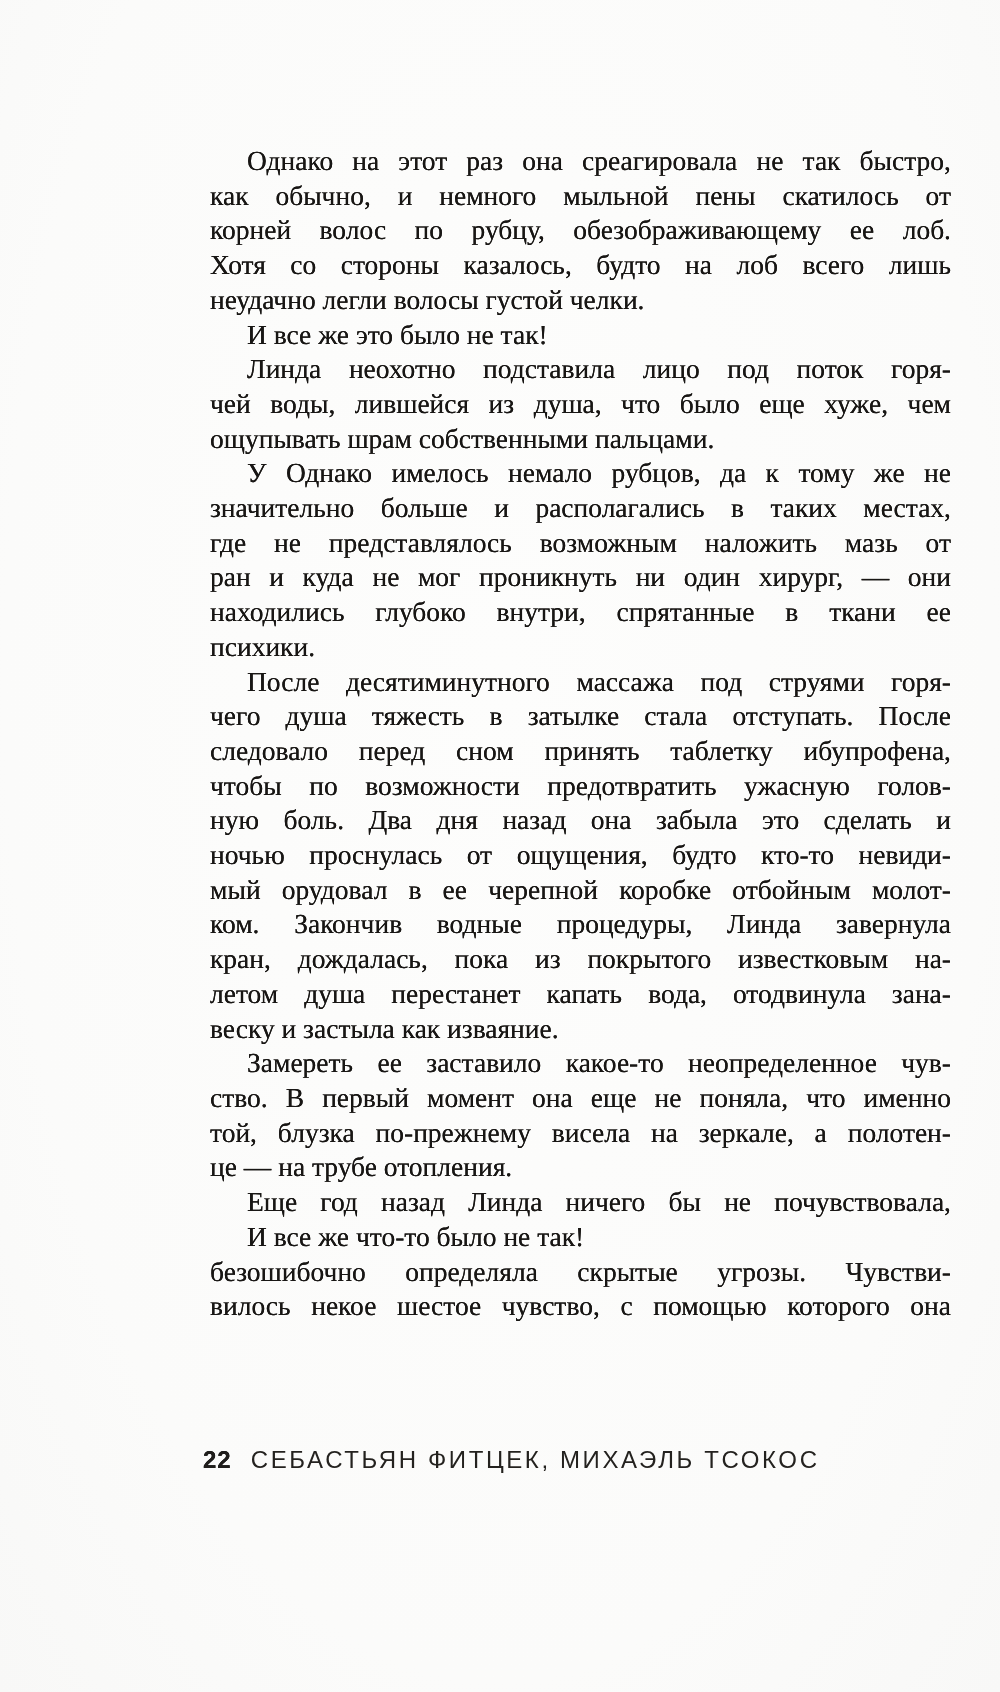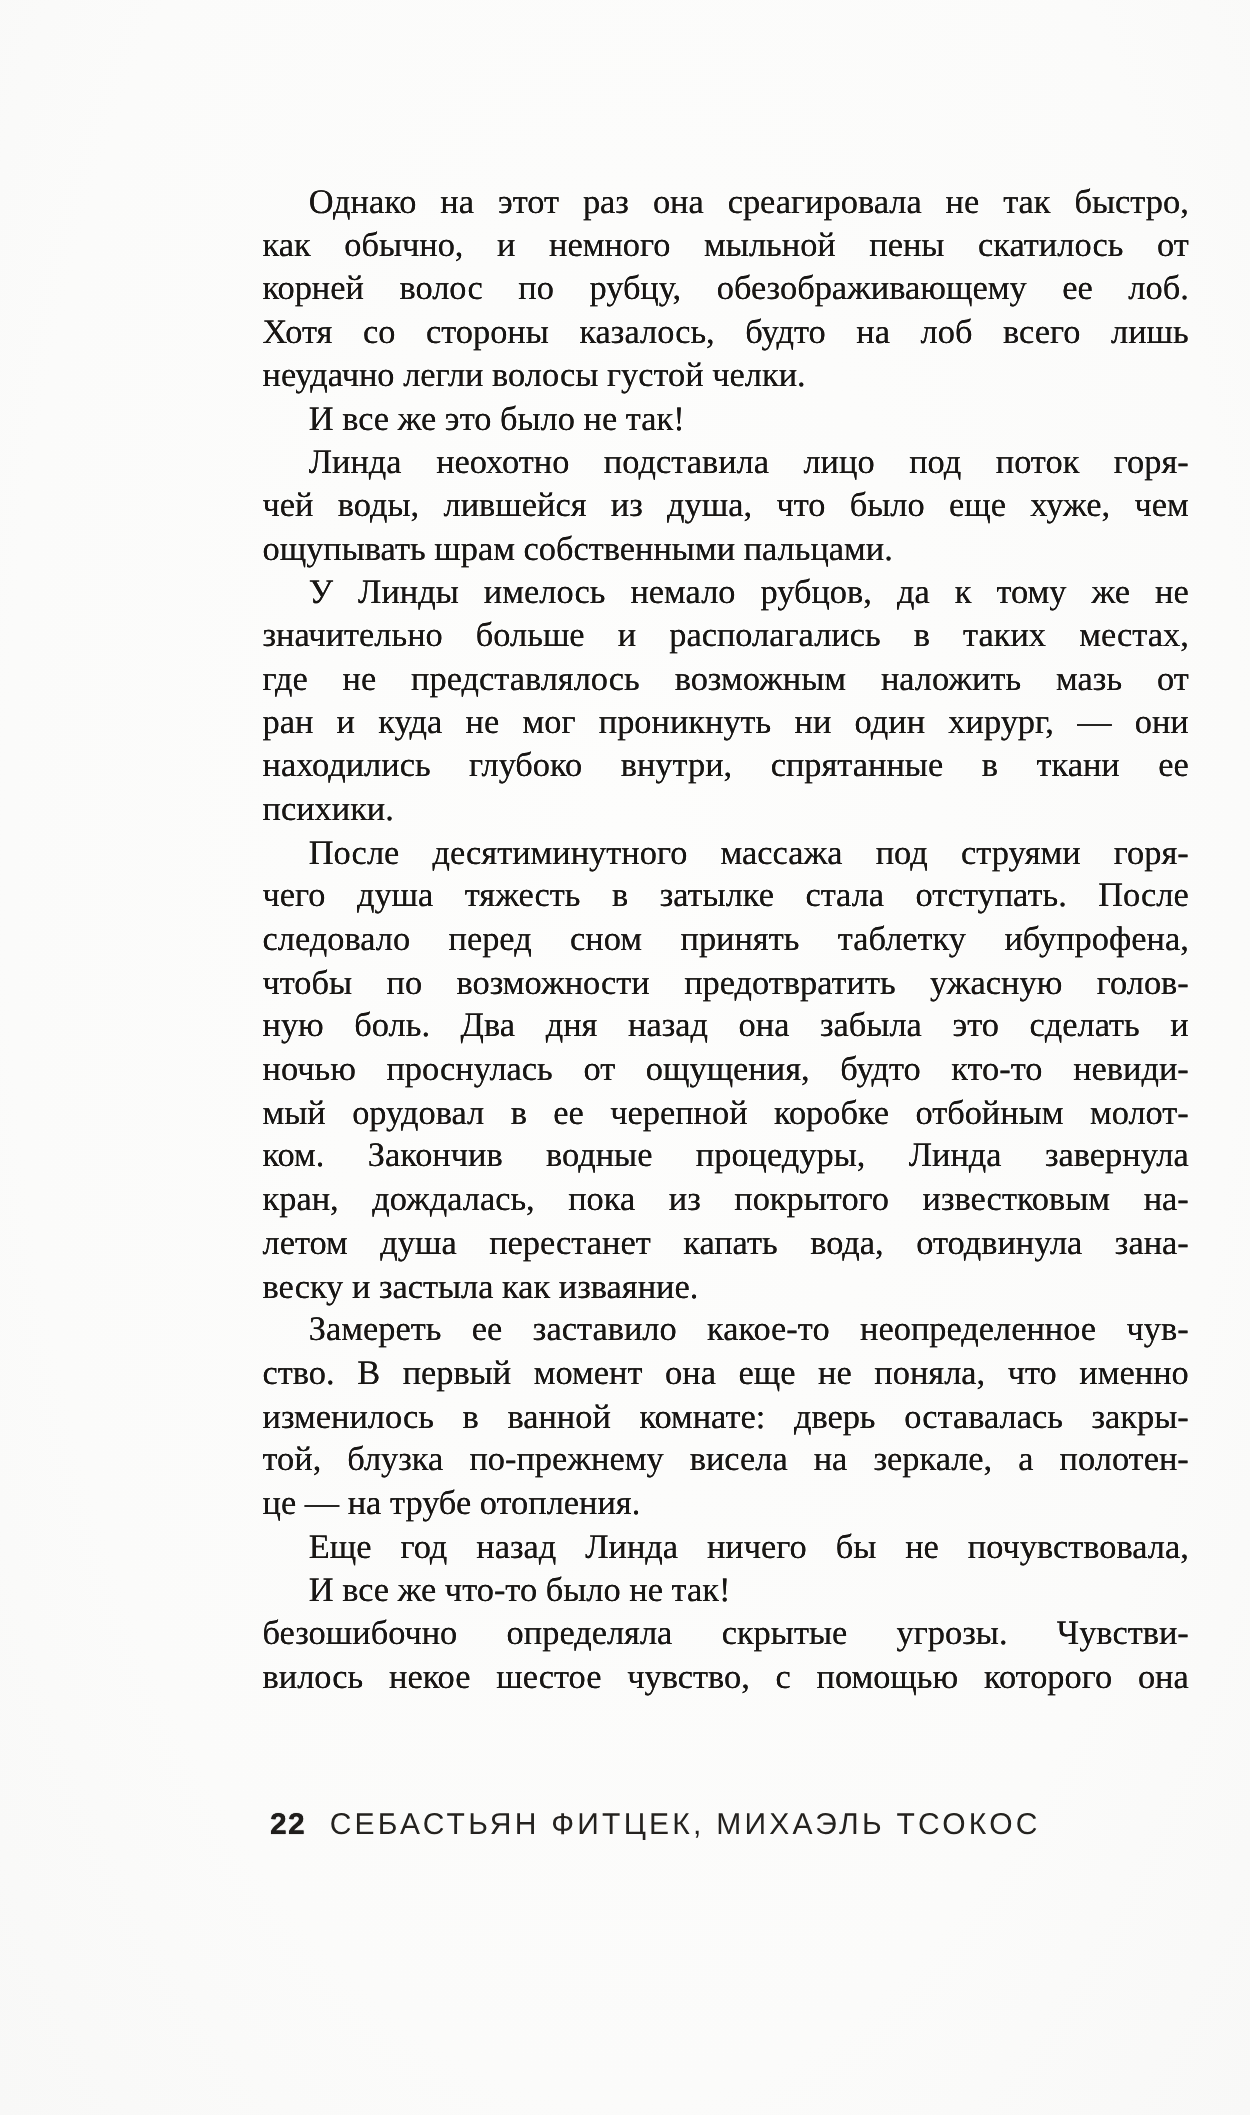--- a/index.html
+++ b/index.html
@@ -39,21 +39,21 @@
     text-shadow: 0 0 0.45px #1a1816; 
   }
   .line.flush {
     text-align-last: left;
   }
   .line.indent {
     text-indent: 37px;
   }
   .footer {
     position: absolute;
-    left: 216px;
+    left: 203px;
     top: 1446px;
     width: 741px;
     display: flex;
     align-items: baseline;
     color: #201e1c;
   }
   .page-number {
     font-family: "Liberation Sans", "DejaVu Sans", sans-serif;
     font-weight: bold;
     font-size: 24px;
@@ -77,40 +77,39 @@
   <div class="text-block">
       <div class="line indent">Однако на этот раз она среагировала не так быстро,</div>
       <div class="line">как обычно, и немного мыльной пены скатилось от</div>
       <div class="line">корней волос по рубцу, обезображивающему ее лоб.</div>
       <div class="line">Хотя со стороны казалось, будто на лоб всего лишь</div>
       <div class="line flush">неудачно легли волосы густой челки.</div>
       <div class="line indent flush">И все же это было не так!</div>
       <div class="line indent">Линда неохотно подставила лицо под поток горя-</div>
       <div class="line">чей воды, лившейся из душа, что было еще хуже, чем</div>
       <div class="line flush">ощупывать шрам собственными пальцами.</div>
-      <div class="line indent">У Линды имелось немало рубцов, да к тому же не</div>
+      <div class="line indent">У Однако имелось немало рубцов, да к тому же не</div>
       <div class="line">значительно больше и располагались в таких местах,</div>
       <div class="line">где не представлялось возможным наложить мазь от</div>
       <div class="line">ран и куда не мог проникнуть ни один хирург, — они</div>
       <div class="line">находились глубоко внутри, спрятанные в ткани ее</div>
       <div class="line flush">психики.</div>
       <div class="line indent">После десятиминутного массажа под струями горя-</div>
       <div class="line">чего душа тяжесть в затылке стала отступать. После</div>
       <div class="line">следовало перед сном принять таблетку ибупрофена,</div>
       <div class="line">чтобы по возможности предотвратить ужасную голов-</div>
       <div class="line">ную боль. Два дня назад она забыла это сделать и</div>
       <div class="line">ночью проснулась от ощущения, будто кто-то невиди-</div>
       <div class="line">мый орудовал в ее черепной коробке отбойным молот-</div>
       <div class="line">ком. Закончив водные процедуры, Линда завернула</div>
       <div class="line">кран, дождалась, пока из покрытого известковым на-</div>
       <div class="line">летом душа перестанет капать вода, отодвинула зана-</div>
       <div class="line flush">веску и застыла как изваяние.</div>
       <div class="line indent">Замереть ее заставило какое-то неопределенное чув-</div>
       <div class="line">ство. В первый момент она еще не поняла, что именно</div>
-      <div class="line">изменилось в ванной комнате: дверь оставалась закры-</div>
       <div class="line">той, блузка по-прежнему висела на зеркале, а полотен-</div>
       <div class="line flush">це — на трубе отопления.</div>
       <div class="line indent">Еще год назад Линда ничего бы не почувствовала,</div>
       <div class="line indent flush">И все же что-то было не так!</div>
       <div class="line">безошибочно определяла скрытые угрозы. Чувстви-</div>
       <div class="line">вилось некое шестое чувство, с помощью которого она</div>
     </div>
 
   <div class="footer">
     <span class="page-number">22</span>

